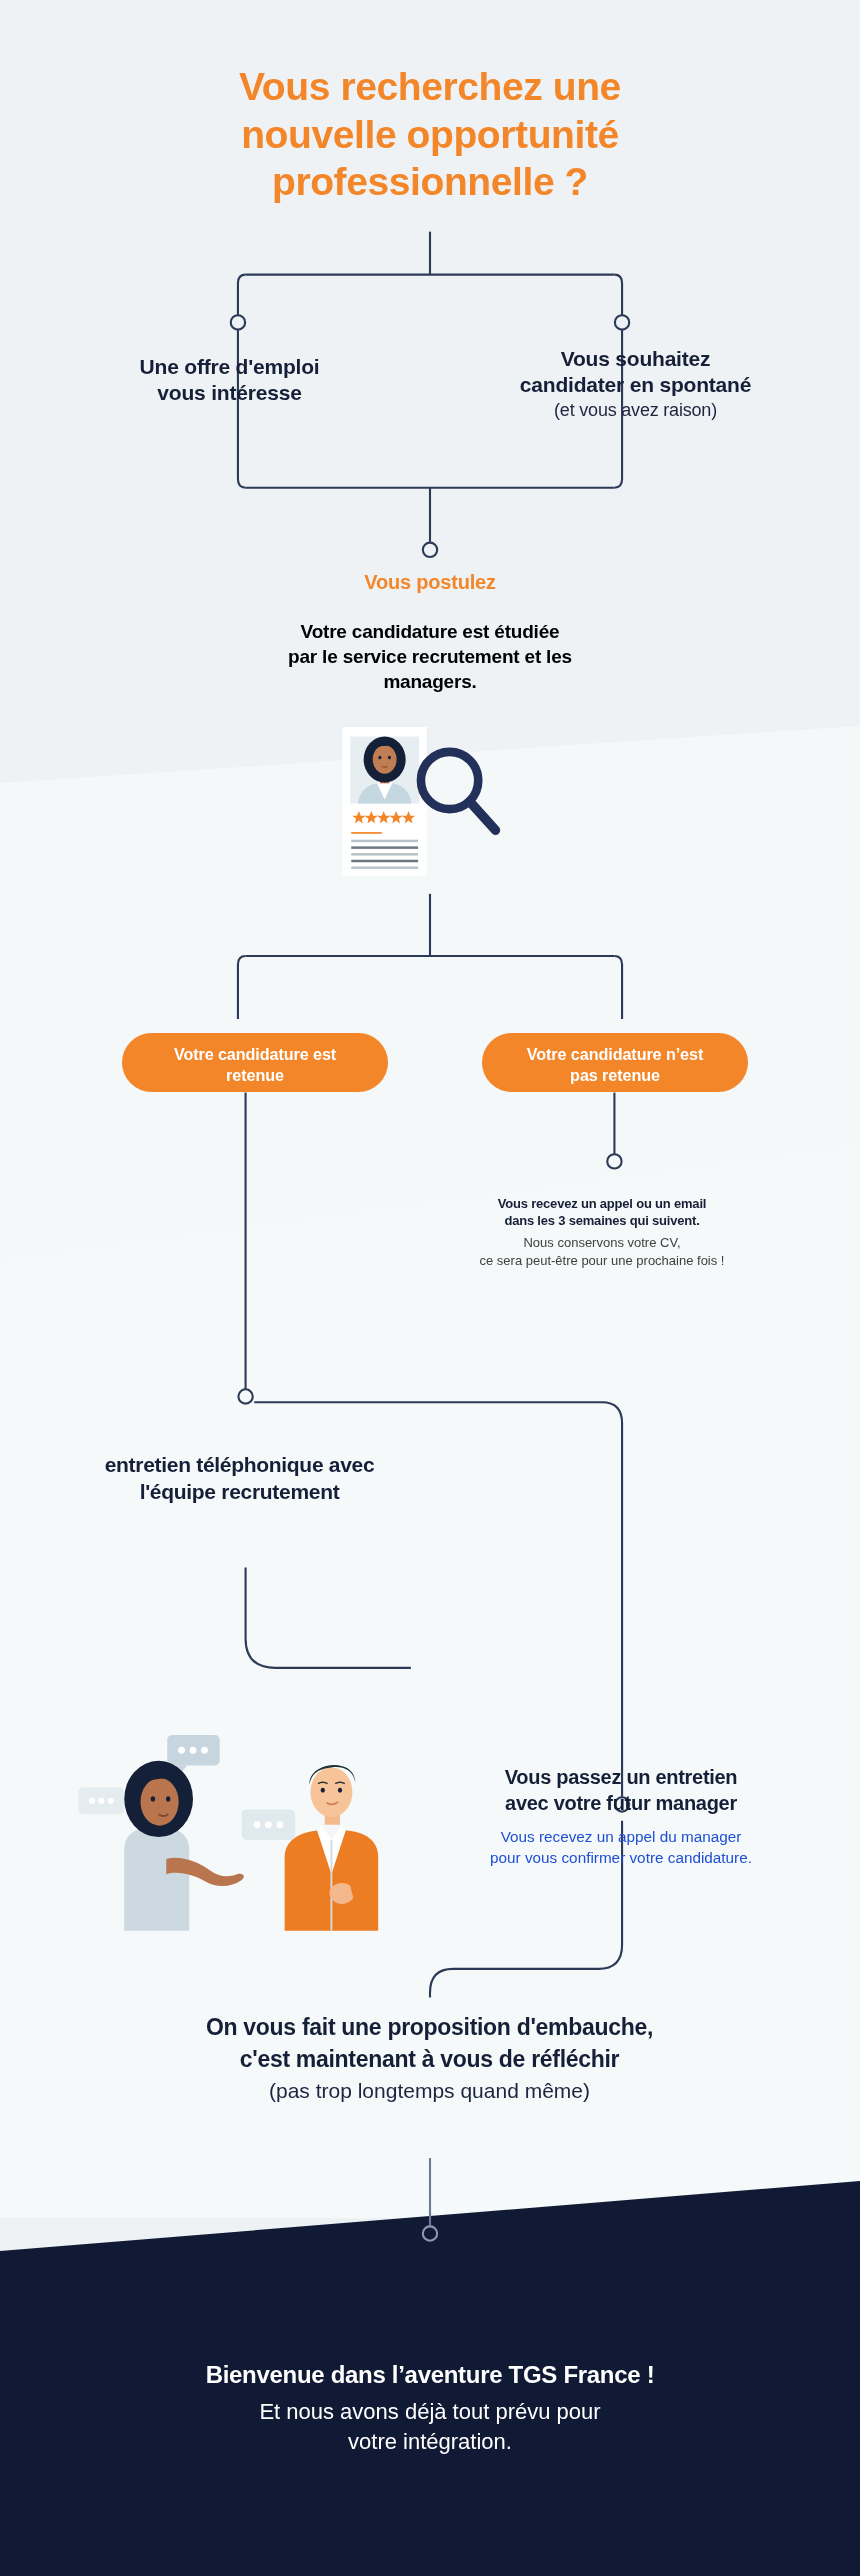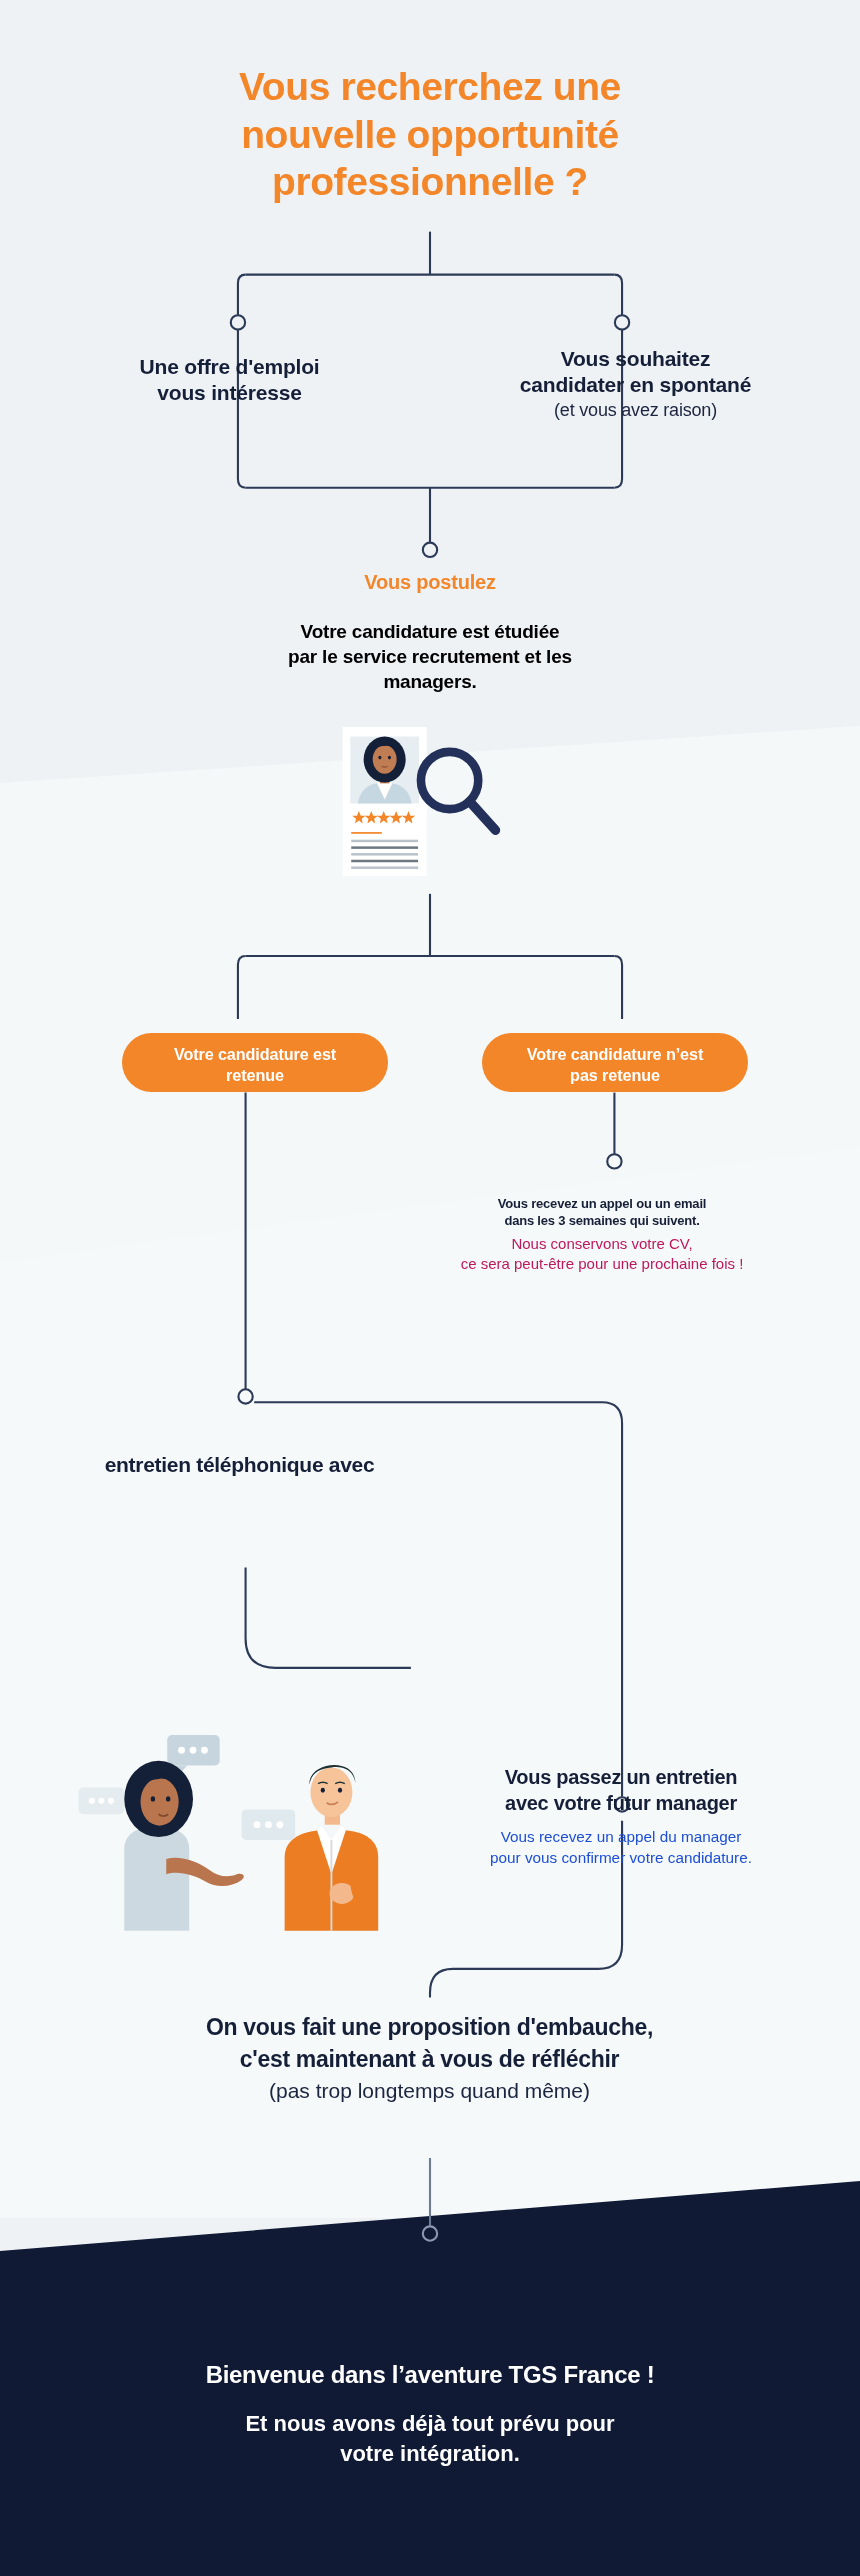--- a/index.html
+++ b/index.html
@@ -155,22 +155,22 @@
     text-align: center;
   }
   .reject-bold {
     color: #161f38;
     font-size: 13px;
     font-weight: bold;
     line-height: 1.34;
     letter-spacing: -0.2px;
   }
   .reject-reg {
-    color: #be185d;
-    font-size: 15px;
+    color: #404040;
+    font-size: 13px;
     font-weight: normal;
     line-height: 1.38;
     margin-top: 3.8px;
   }
 
   .phone-block {
     position: absolute;
     left: 29px; top: 1451px;
     width: 421px;
     text-align: center;
@@ -240,23 +240,23 @@
   .footer-bold {
     color: #ffffff;
     font-size: 24px;
     font-weight: bold;
     line-height: 1.34;
     letter-spacing: -0.3px;
   }
   .footer-reg {
     color: #ffffff;
     font-size: 22px;
-    font-weight: bold;
+    font-weight: normal;
     line-height: 1.34;
-    margin-top: 18px;
+    margin-top: 6px;
   }
 
   .nowrap-line { display: block; }
 </style>
 </head>
 <body>
 
 <div class="bg-base"></div>
 <div class="bg-diagonal-light"></div>
 <div class="bg-diagonal-light2"></div>
@@ -393,20 +393,21 @@
       <span class="nowrap-line">dans les 3 semaines qui suivent.</span>
     </div>
     <div class="reject-reg">
       <span class="nowrap-line">Nous conservons votre CV,</span>
       <span class="nowrap-line">ce sera peut-être pour une prochaine fois !</span>
     </div>
   </div>
 
   <div class="phone-block">
     <span class="nowrap-line">entretien téléphonique avec</span>
+    <span class="nowrap-line">l'équipe recrutement</span>
   </div>
 
   <svg class="talk-illus" viewBox="0 0 330 235">
 
     <g>
       <rect x="105" y="30" width="55" height="32" rx="5" fill="#c7d6de"></rect>
       <polygon points="113,62 113,76 126,62" fill="#c7d6de"></polygon>
       <circle cx="120" cy="46" r="3.6" fill="#ffffff"></circle>
       <circle cx="132" cy="46" r="3.6" fill="#ffffff"></circle>
       <circle cx="144" cy="46" r="3.6" fill="#ffffff"></circle>

